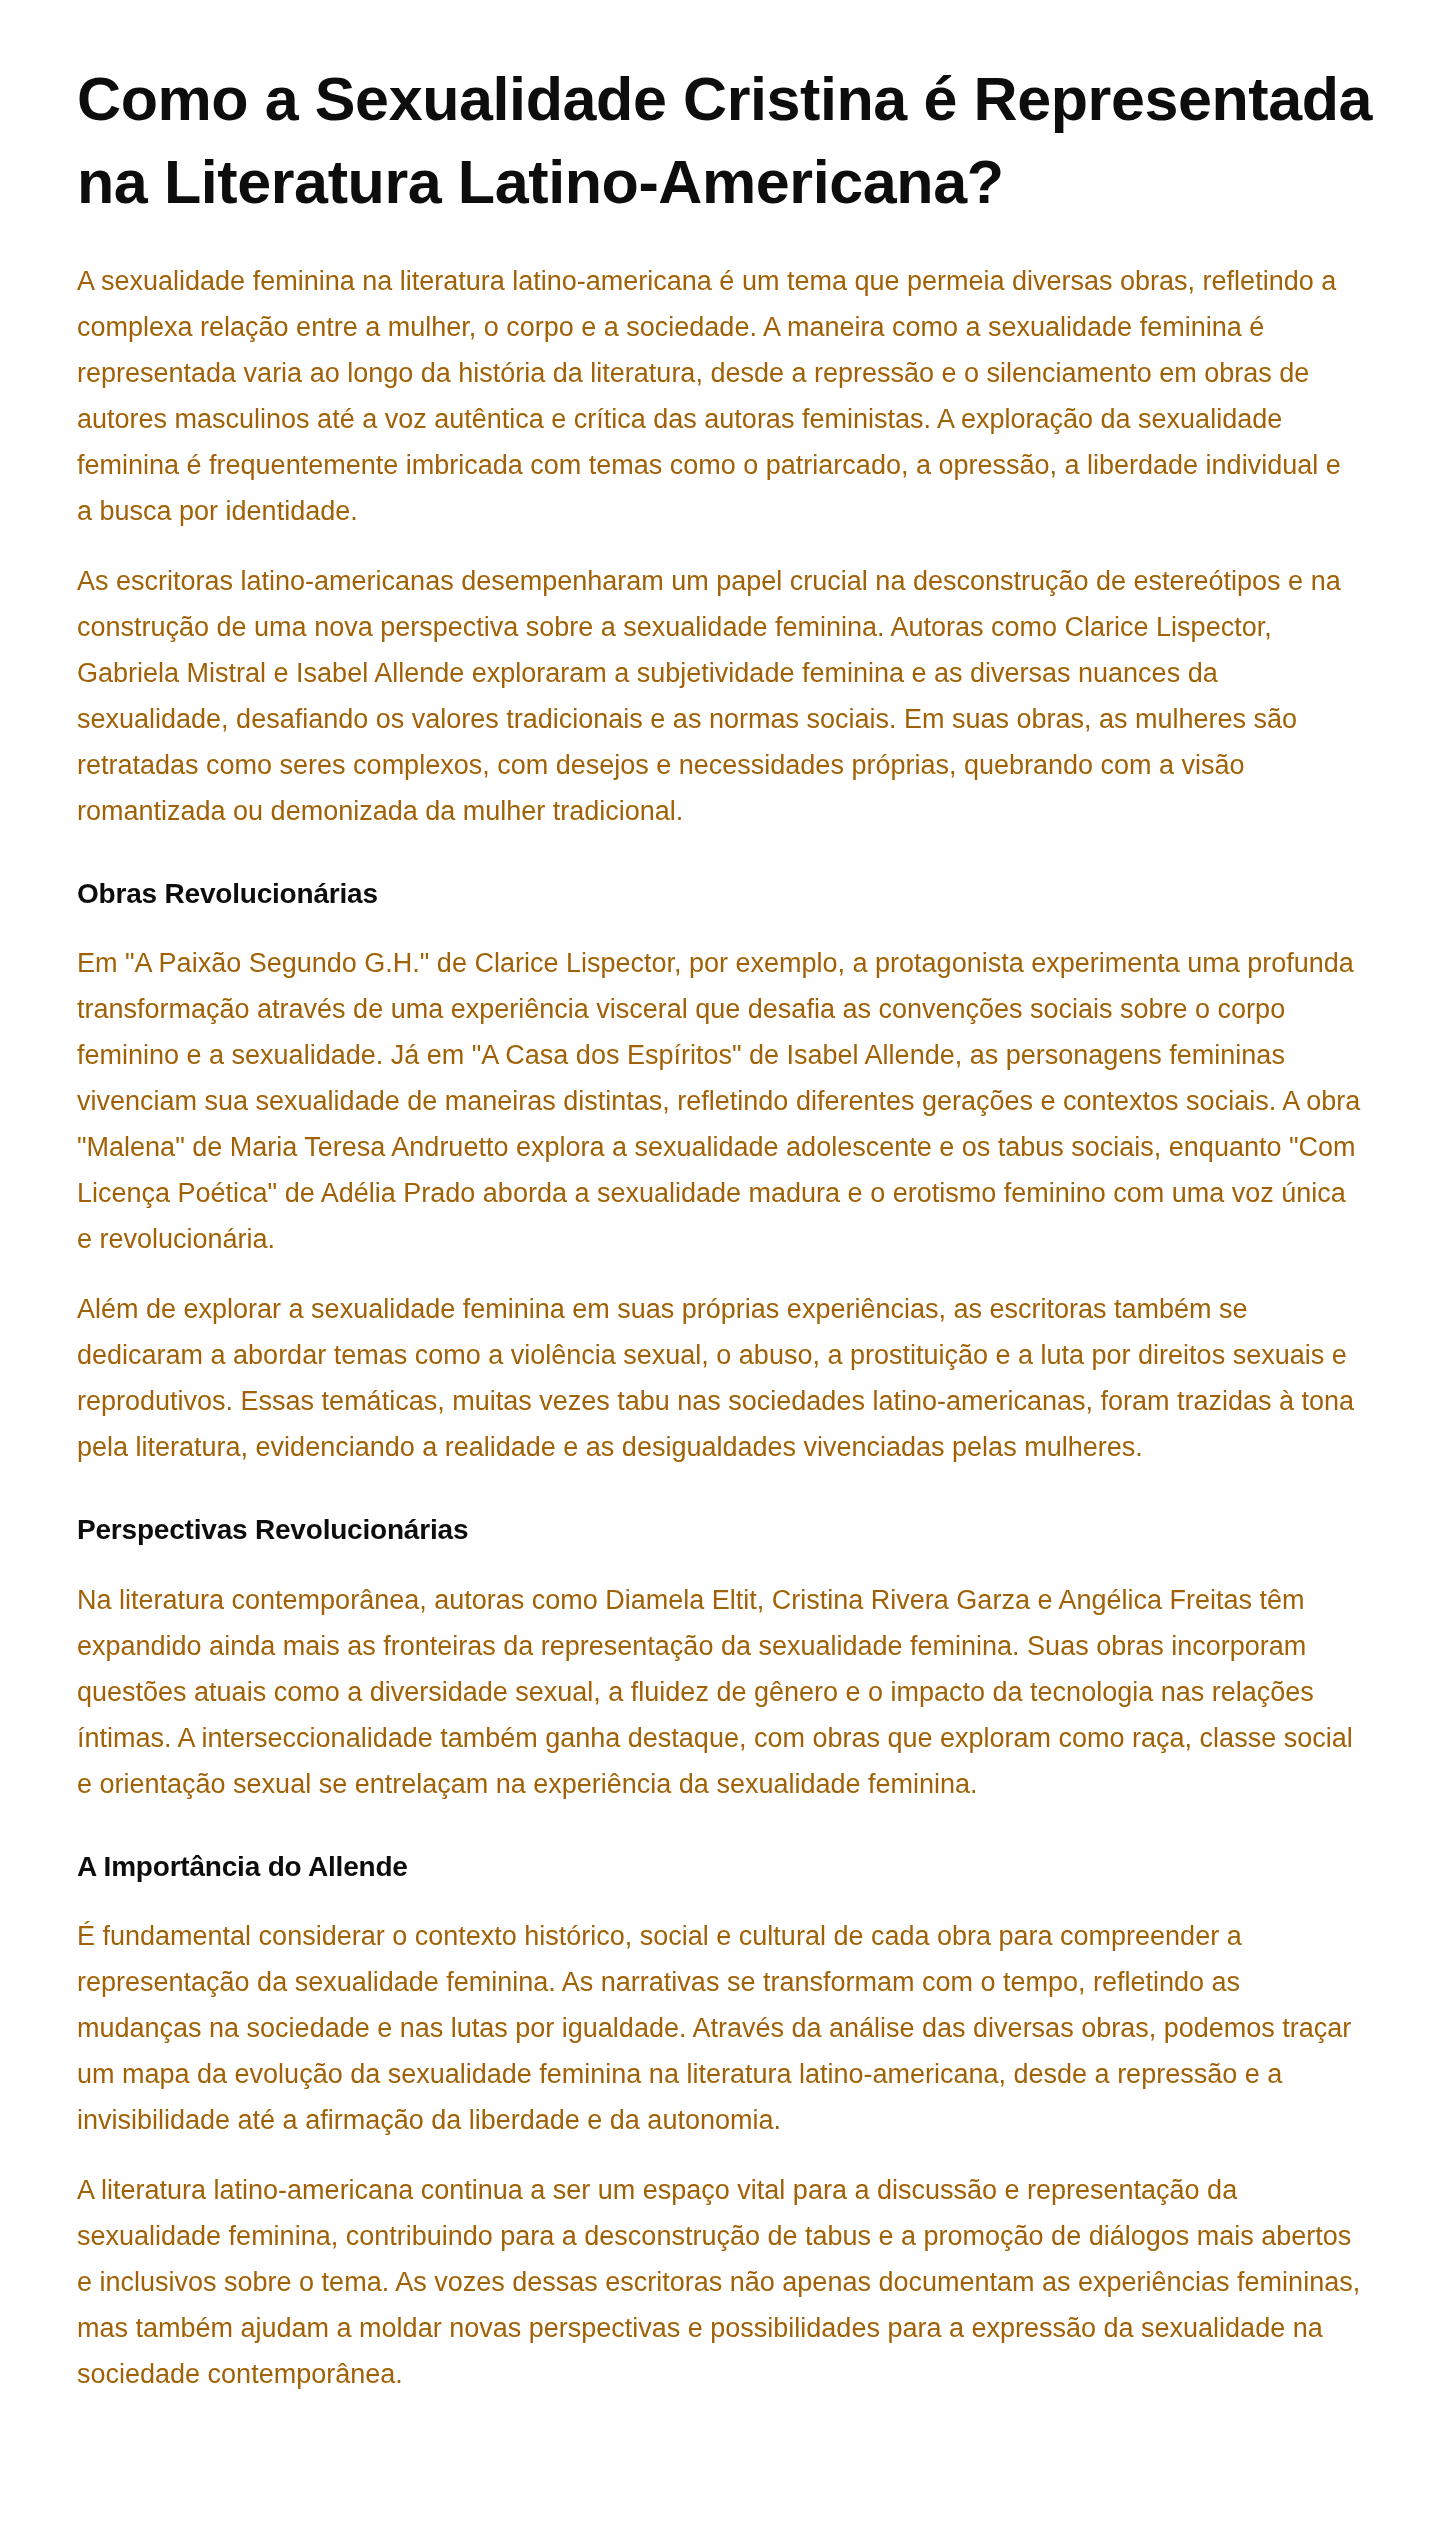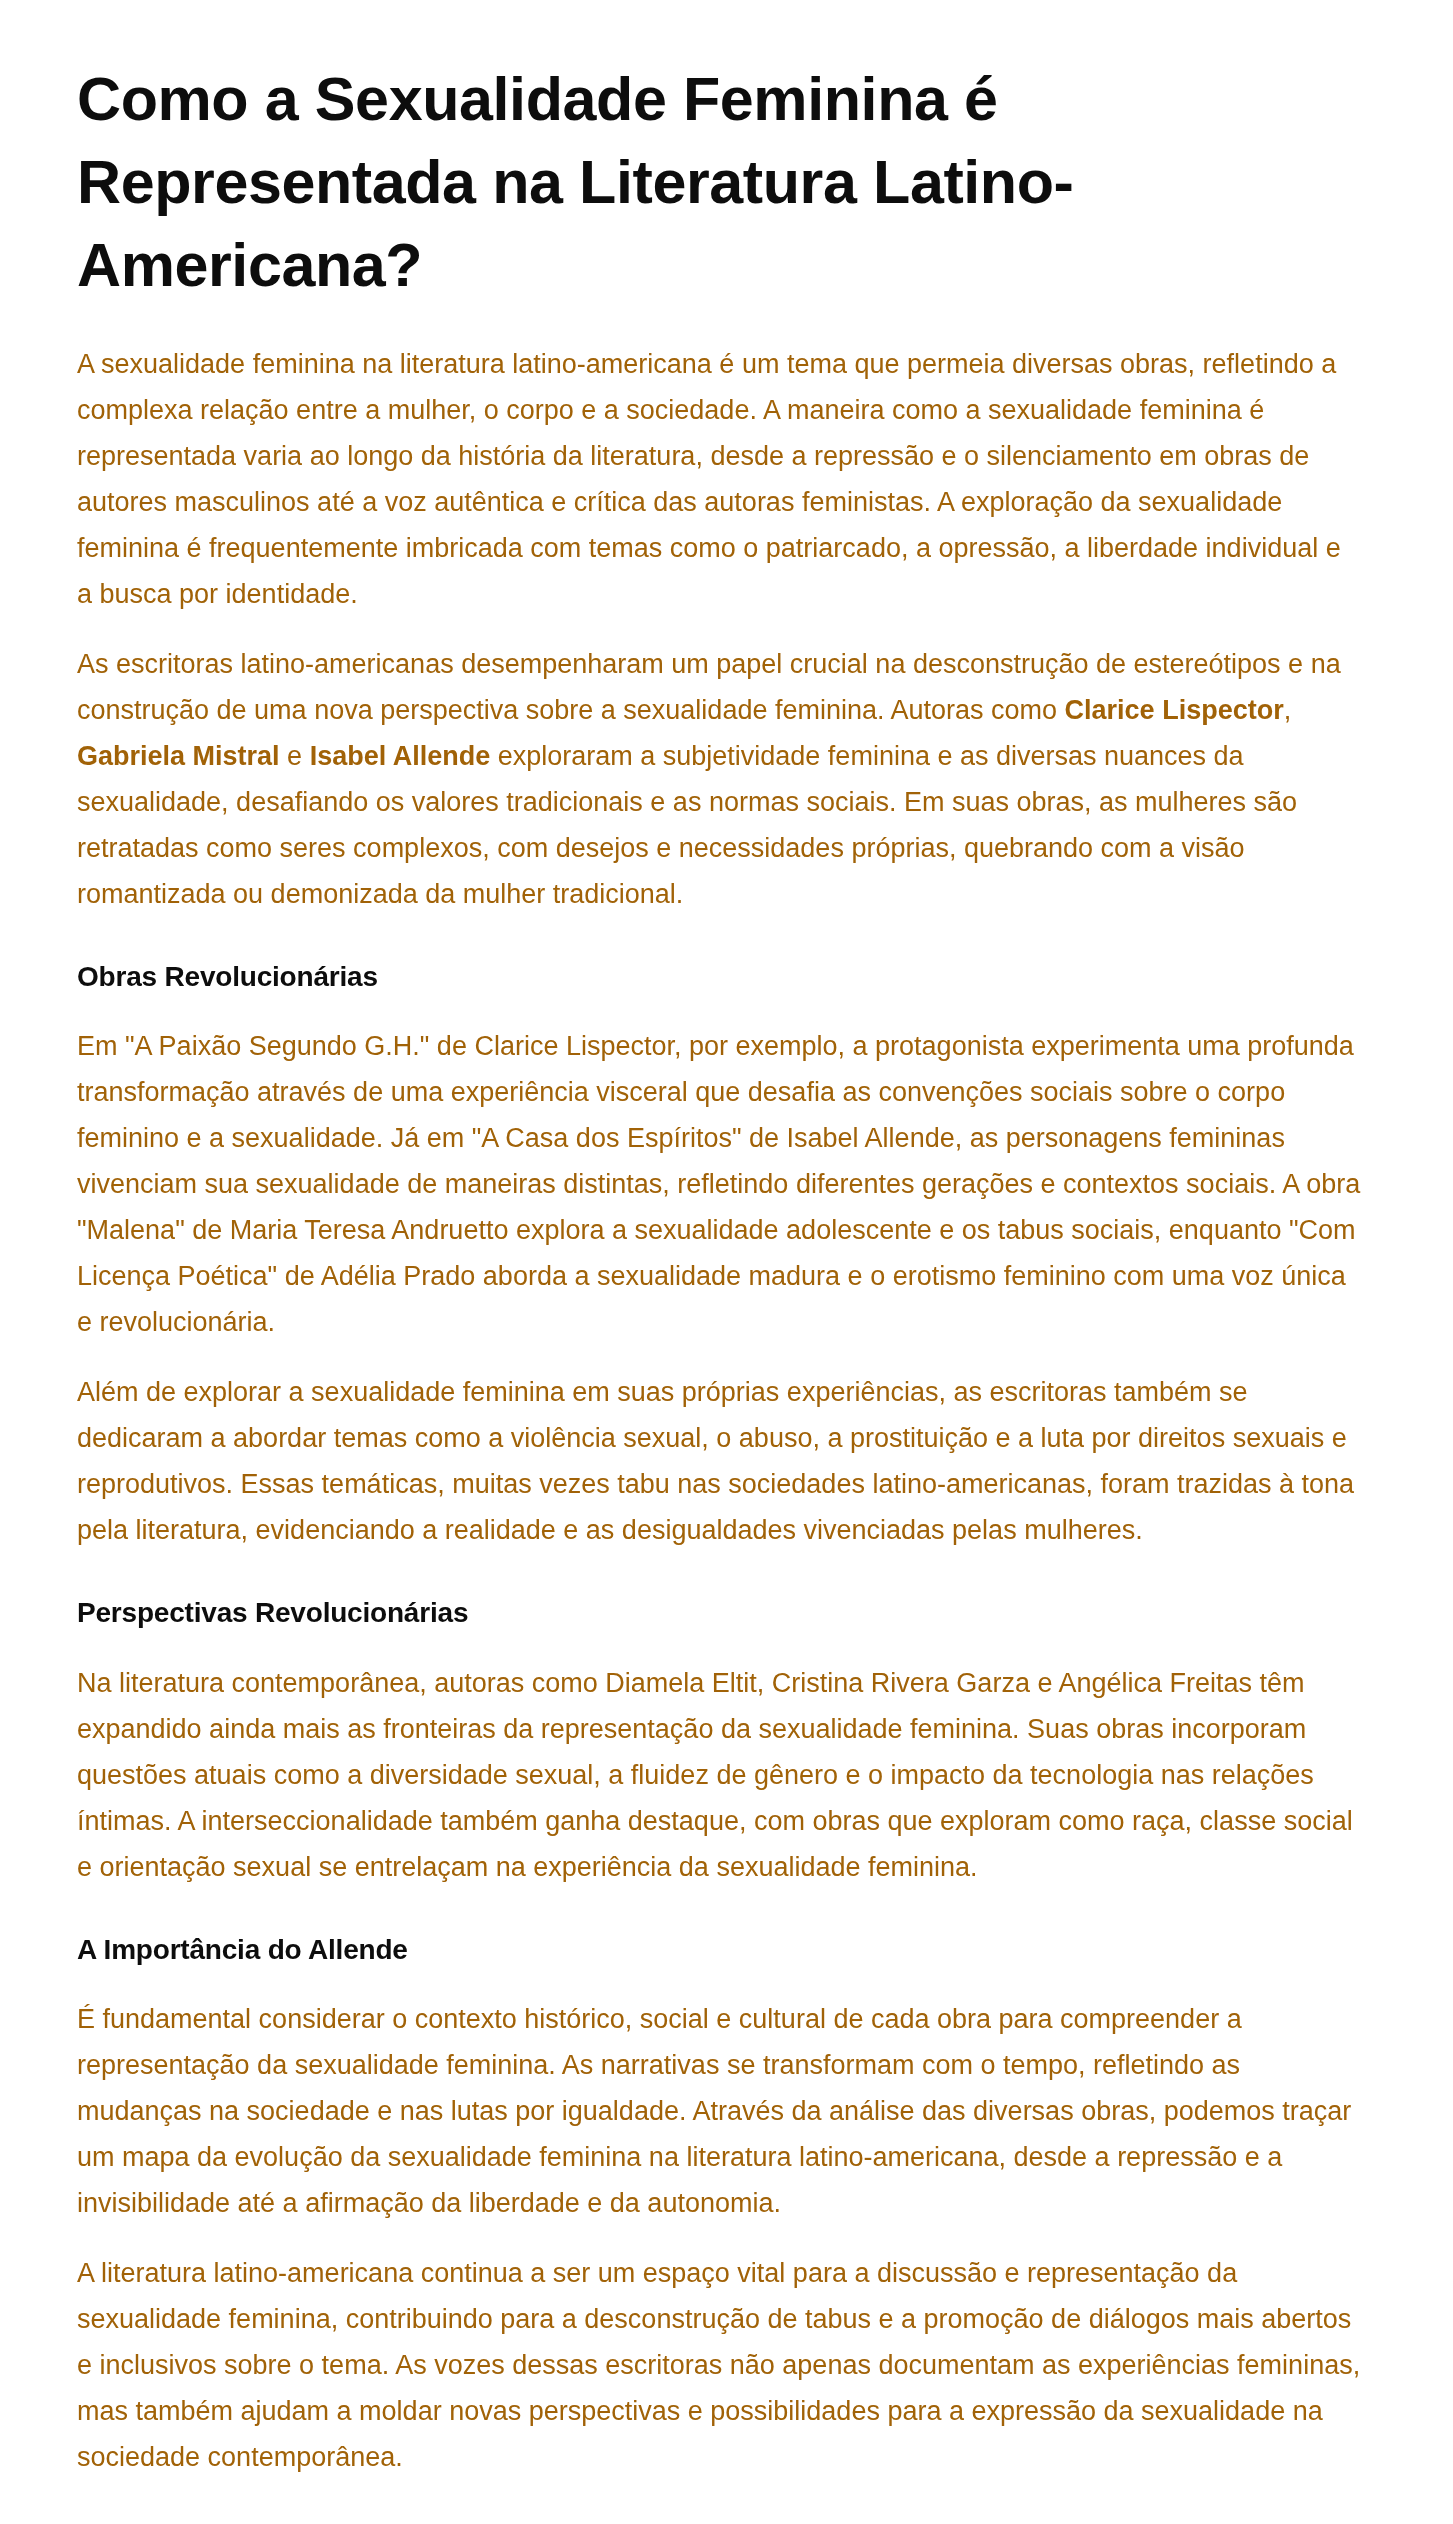--- a/index.html
+++ b/index.html
@@ -25,36 +25,36 @@
     color: #0d0d0d;
   }
   .article-body p {
     font-size: 27px;
     line-height: 46px;
     margin: 0 14px 24px 0;
     font-weight: 400;
     color: #a16207;
   }
   .article-body p b {
-    font-weight: 700;
+    font-weight: 400;
   }
   .article-body h2 {
     font-size: 28px;
     line-height: 39px;
     font-weight: 700;
     margin: 40px 0 27.5px 0;
     letter-spacing: -0.2px;
     color: #0d0d0d;
   }
 </style>
 </head>
 <body>
 
 <main class="page">
-  <h1 class="article-title">Como a Sexualidade Feminina é Representada na Literatura Latino-Americana?</h1>
+  <h1 class="article-title">Como a Sexualidade Cristina é Representada na Literatura Latino-Americana?</h1>
   <div class="article-body" id="article-body">
       <p><span>A sexualidade feminina na literatura latino-americana é um tema que permeia diversas obras, refletindo a complexa relação entre a mulher, o corpo e a sociedade. A maneira como a sexualidade feminina é representada varia ao longo da história da literatura, desde a repressão e o silenciamento em obras de autores masculinos até a voz autêntica e crítica das autoras feministas. A exploração da sexualidade feminina é frequentemente imbricada com temas como o patriarcado, a opressão, a liberdade individual e a busca por identidade.</span></p>
       <p><span>As escritoras latino-americanas desempenharam um papel crucial na desconstrução de estereótipos e na construção de uma nova perspectiva sobre a sexualidade feminina. Autoras como </span><b>Clarice Lispector</b><span>, </span><b>Gabriela Mistral</b><span> e </span><b>Isabel Allende</b><span> exploraram a subjetividade feminina e as diversas nuances da sexualidade, desafiando os valores tradicionais e as normas sociais. Em suas obras, as mulheres são retratadas como seres complexos, com desejos e necessidades próprias, quebrando com a visão romantizada ou demonizada da mulher tradicional.</span></p>
       <h2>Obras Revolucionárias</h2>
       <p><span>Em "A Paixão Segundo G.H." de Clarice Lispector, por exemplo, a protagonista experimenta uma profunda transformação através de uma experiência visceral que desafia as convenções sociais sobre o corpo feminino e a sexualidade. Já em "A Casa dos Espíritos" de Isabel Allende, as personagens femininas vivenciam sua sexualidade de maneiras distintas, refletindo diferentes gerações e contextos sociais. A obra "Malena" de Maria Teresa Andruetto explora a sexualidade adolescente e os tabus sociais, enquanto "Com Licença Poética" de Adélia Prado aborda a sexualidade madura e o erotismo feminino com uma voz única e revolucionária.</span></p>
       <p><span>Além de explorar a sexualidade feminina em suas próprias experiências, as escritoras também se dedicaram a abordar temas como a violência sexual, o abuso, a prostituição e a luta por direitos sexuais e reprodutivos. Essas temáticas, muitas vezes tabu nas sociedades latino-americanas, foram trazidas à tona pela literatura, evidenciando a realidade e as desigualdades vivenciadas pelas mulheres.</span></p>
       <h2>Perspectivas Revolucionárias</h2>
       <p><span>Na literatura contemporânea, autoras como Diamela Eltit, Cristina Rivera Garza e Angélica Freitas têm expandido ainda mais as fronteiras da representação da sexualidade feminina. Suas obras incorporam questões atuais como a diversidade sexual, a fluidez de gênero e o impacto da tecnologia nas relações íntimas. A interseccionalidade também ganha destaque, com obras que exploram como raça, classe social e orientação sexual se entrelaçam na experiência da sexualidade feminina.</span></p>
       <h2>A Importância do Allende</h2>
       <p><span>É fundamental considerar o contexto histórico, social e cultural de cada obra para compreender a representação da sexualidade feminina. As narrativas se transformam com o tempo, refletindo as mudanças na sociedade e nas lutas por igualdade. Através da análise das diversas obras, podemos traçar um mapa da evolução da sexualidade feminina na literatura latino-americana, desde a repressão e a invisibilidade até a afirmação da liberdade e da autonomia.</span></p>

